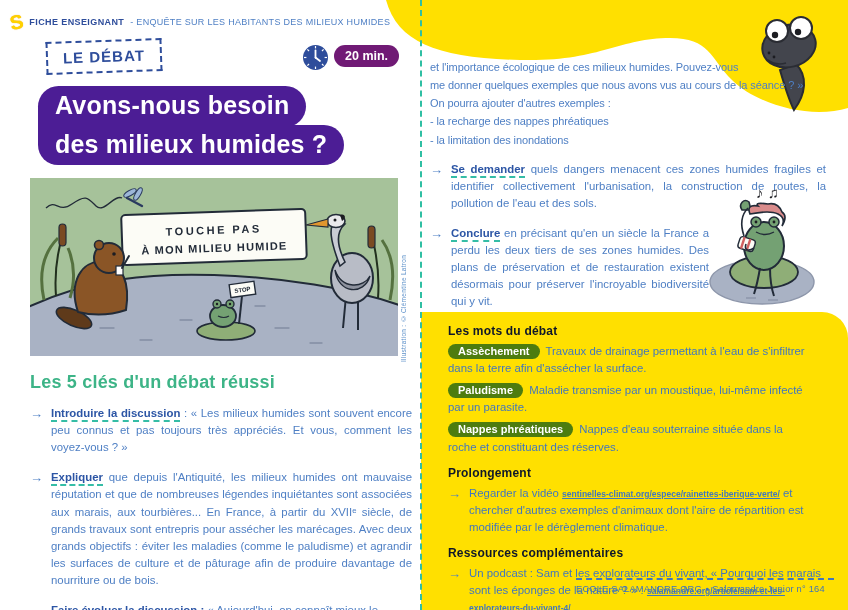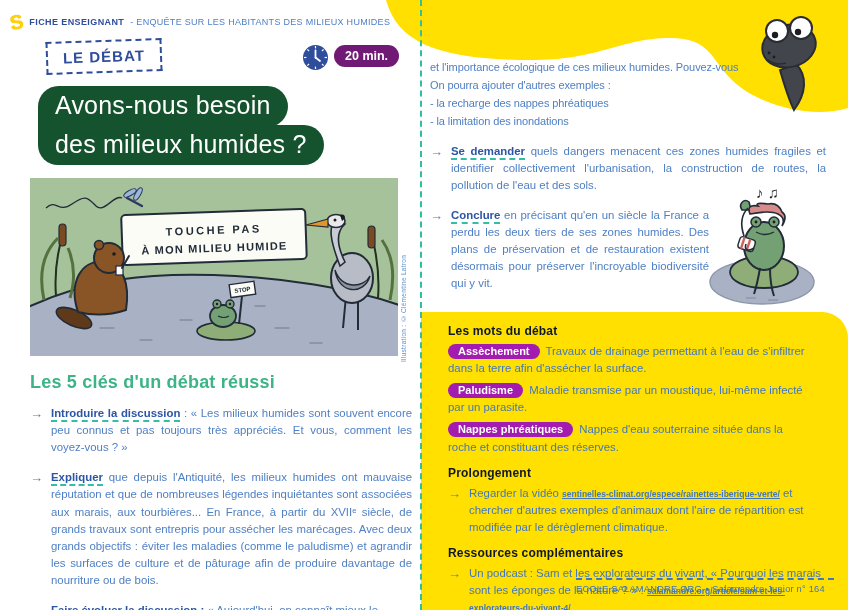--- a/index.html
+++ b/index.html
@@ -18,21 +18,21 @@
   #brand-text{font-size:9px;font-weight:bold;color:#2e4d9b;letter-spacing:.4px;}
   #brand-sub{font-size:9px;color:#4e7fc4;letter-spacing:.3px;}
   #stamp{left:46px;top:40px;border:2px dashed #2e4d9b;padding:6px 15px;transform:rotate(-2deg);
          font-size:15px;font-weight:bold;color:#2e4d9b;letter-spacing:1px;z-index:3;background:#fff;}
   #clock{left:302px;top:44px;z-index:3;}
   #duration{left:334px;top:45px;background:#701a75;color:#fff;font-size:12.5px;font-weight:bold;
             padding:4px 11px;border-radius:14px;z-index:3;}
 
   
   #title{left:38px;top:86px;z-index:3;}
-  .tline{background:#14532d;color:#fff;font-weight:normal;font-size:25px;letter-spacing:.2px;
+  .tline{background:#4c1d95;color:#fff;font-weight:bold;font-size:25px;letter-spacing:.2px;
          padding:6px 17px 7px;display:inline-block;line-height:1.1;}
   #tline1{border-radius:22px 22px 22px 0;}
   #tline2{border-radius:0 22px 22px 22px;margin-top:-2px;}
 
   
   #illus{left:30px;top:178px;z-index:2;}
   #credit{left:400px;top:192px;height:170px;writing-mode:vertical-rl;transform:rotate(180deg);
           font-size:6.5px;color:#5b8fc9;z-index:2;letter-spacing:.3px;}
 
   
@@ -51,21 +51,21 @@
   #b5text{width:258px;}
   #frog{left:694px;top:180px;z-index:3;}
   #mascot{left:744px;top:8px;z-index:3;}
 
   
   #panel{left:421px;top:312px;width:427px;height:298px;background:#ffe000;
          border-top-right-radius:26px;z-index:2;box-sizing:border-box;padding:12px 14px 0 27px;}
   .yh{font-size:12px;font-weight:bold;color:#0f172a;margin:10px 0 5px 0;letter-spacing:.2px;}
   .yh:first-child{margin-top:0;}
   .term{font-size:11.4px;line-height:1.5;color:#4377bc;margin:0 0 5px 0;width:366px;}
-  .pill{background:#a21caf;color:#fff;font-size:11px;font-weight:bold;padding:1px 10px 2px;
+  .pill{background:#4d7c0f;color:#fff;font-size:11px;font-weight:bold;padding:1px 10px 2px;
         border-radius:11px;margin-right:3px;white-space:nowrap;}
   .ybullet{display:flex;gap:8px;margin-bottom:3px;width:378px;}
   .ytext{font-size:11.4px;line-height:1.5;color:#4377bc;}
   a.tinylink{font-size:8.5px;color:#4377bc;text-decoration:underline;font-weight:bold;}
   #pfooter{position:absolute;right:14px;top:266px;width:258px;border-top:2px dashed #4377bc;
            padding-top:4px;font-size:9.3px;color:#3f74b8;letter-spacing:.2px;}
   #pfooter .dot{font-size:7px;vertical-align:1px;margin:0 3px;}
 </style>
 </head>
 <body>
@@ -213,20 +213,21 @@
   </div>
 
   <div class="bullet">
     <span class="arrow">→</span>
     <span class="btext nojust"><span class="lead">Faire évoluer la discussion :</span><span> </span><span>« Aujourd'hui, on connaît mieux le fonctionnement</span></span>
   </div>
 </div>
 
 <div id="right-top" class="abs">
   <div class="cline">et l'importance écologique de ces milieux humides. Pouvez-vous</div>
+  <div class="cline">me donner quelques exemples que nous avons vus au cours de la séance ? »</div>
   <div class="cline">On pourra ajouter d'autres exemples :</div>
   <div class="cline">- la recharge des nappes phréatiques</div>
   <div class="cline">- la limitation des inondations</div>
 
   <div id="rbullets">
     <div class="bullet">
       <span class="arrow">→</span>
       <span class="btext"><span class="lead">Se demander</span><span> </span><span>quels dangers menacent ces zones humides fragiles et identifier collectivement l'urbanisation, la construction de routes, la pollution de l'eau et des sols.</span></span>
     </div>
     <div class="bullet">

